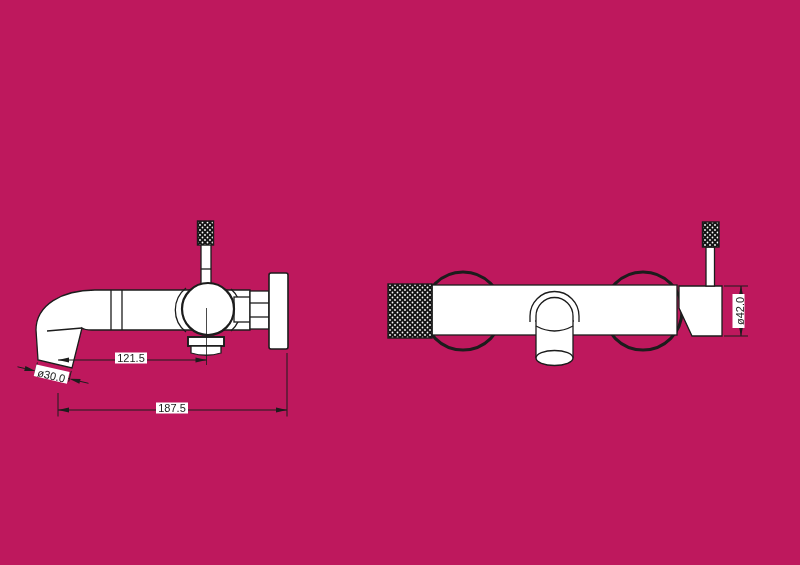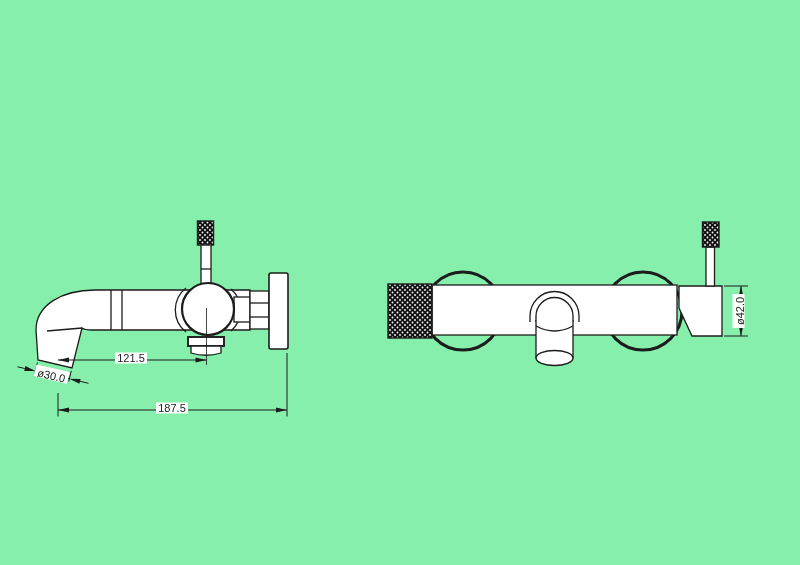--- a/index.html
+++ b/index.html
@@ -4,21 +4,21 @@
 <style>
   html, body {
     margin: 0;
     padding: 0;
     background: #ffffff;
     font-family: "Liberation Sans", sans-serif;
   }
   .sheet {
     width: 800px;
     height: 565px;
-    background: #86efac;
+    background: #be185d;
     position: relative;
     overflow: hidden;
   }
   svg text {
     font-family: "Liberation Sans", "DejaVu Sans", sans-serif;
     font-size: 11px;
     fill: #1c1c1c;
   }
   .thin   { stroke: #1c1c1c; stroke-width: 1.3; fill: none; }
   .thin2  { stroke: #1c1c1c; stroke-width: 1.6; fill: none; }

